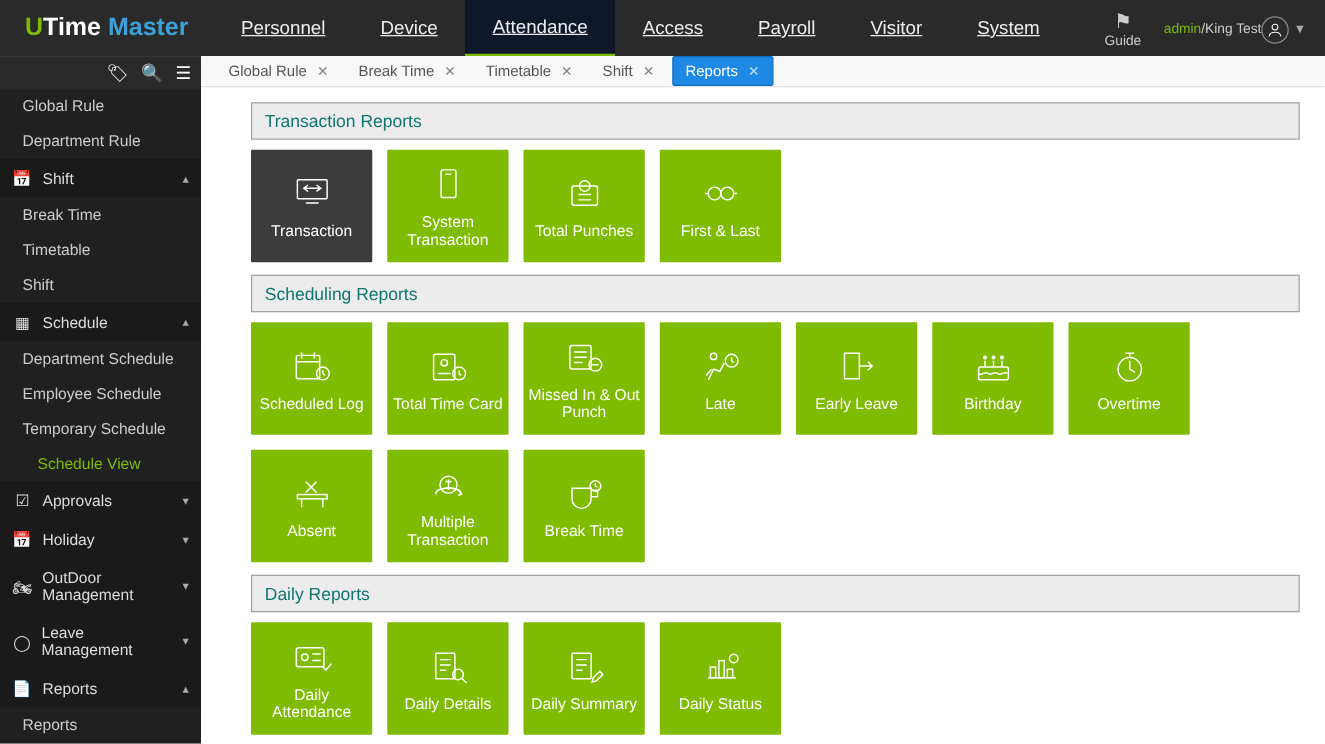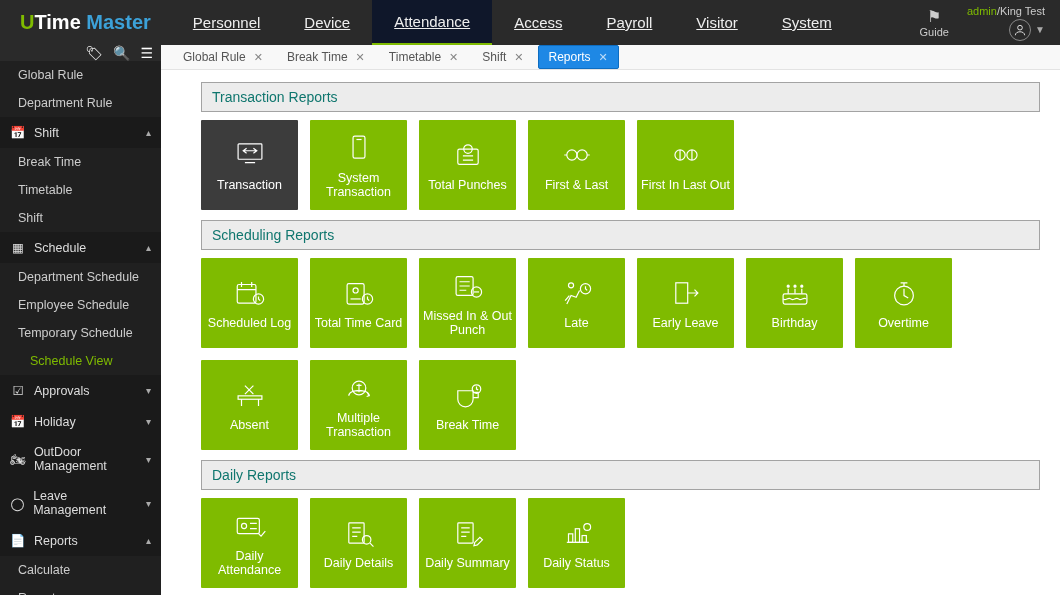--- a/index.html
+++ b/index.html
@@ -57,22 +57,22 @@
     align-items: center;
     font-size: 11px;
     color: #ccc;
     cursor:pointer;
   }
   .guide-icon {
     font-size: 16px;
   }
   .user-info {
     display:flex;
-    flex-direction:column;
-    align-items:flex-end;
+    flex-direction:row;
+    align-items:center;
   }
   .user-line { font-size: 11px; color: #ccc; }
   .user-line .admin { color: #7fbb00; }
   .avatar-row {
     display:flex;
     align-items:center;
     gap:4px;
     margin-top:2px;
   }
   .avatar { width:22px; height:22px; border:1px solid #888; border-radius:50%; display:flex; align-items:center; justify-content:center; cursor:pointer;}
@@ -278,21 +278,20 @@
       <div class="sb-header">
         <span class="hdr-icon">◯</span>
         <span>Leave Management</span>
         <span class="arrow">▾</span>
       </div>
       <div class="sb-header">
         <span class="hdr-icon">📄</span>
         <span>Reports</span>
         <span class="arrow">▴</span>
       </div>
-      <div class="sb-item">Calculate</div>
       <div class="sb-item">Reports</div>
     </div>
   <div class="main">
     <div class="tabs" id="tabs">
         <div class="tab">
           <span>Global Rule</span>
           <span class="close">✕</span>
         </div>
         <div class="tab">
           <span>Break Time</span>
@@ -345,30 +344,20 @@
           <div class="tile">
             <div class="tile-icon">
               <svg width="34" height="30" viewBox="0 0 40 34">
                 <circle cx="14" cy="17" r="6"></circle>
                 <circle cx="26" cy="17" r="6"></circle>
                 <path d="M8 17h-3M35 17h-3"></path>
               </svg>
             </div>
             <div class="tile-label">First &amp; Last</div>
           </div>
-          <div class="tile">
-            <div class="tile-icon">
-              <svg width="34" height="30" viewBox="0 0 40 34">
-                <circle cx="13" cy="17" r="6"></circle>
-                <circle cx="27" cy="17" r="6"></circle>
-                <path d="M13 11l0 12M27 11l0 12"></path>
-              </svg>
-            </div>
-            <div class="tile-label">First In Last Out</div>
-          </div>
         </div>
         <div class="section-head">Scheduling Reports</div>
         <div class="tiles">
           <div class="tile">
             <div class="tile-icon">
               <svg width="34" height="30" viewBox="0 0 40 34">
                 <rect x="5" y="7" width="22" height="22" rx="2"></rect>
                 <path d="M5 13h22M10 4v6M22 4v6"></path>
                 <circle cx="30" cy="24" r="6"></circle>
                 <path d="M30 21v3l2 2"></path>

